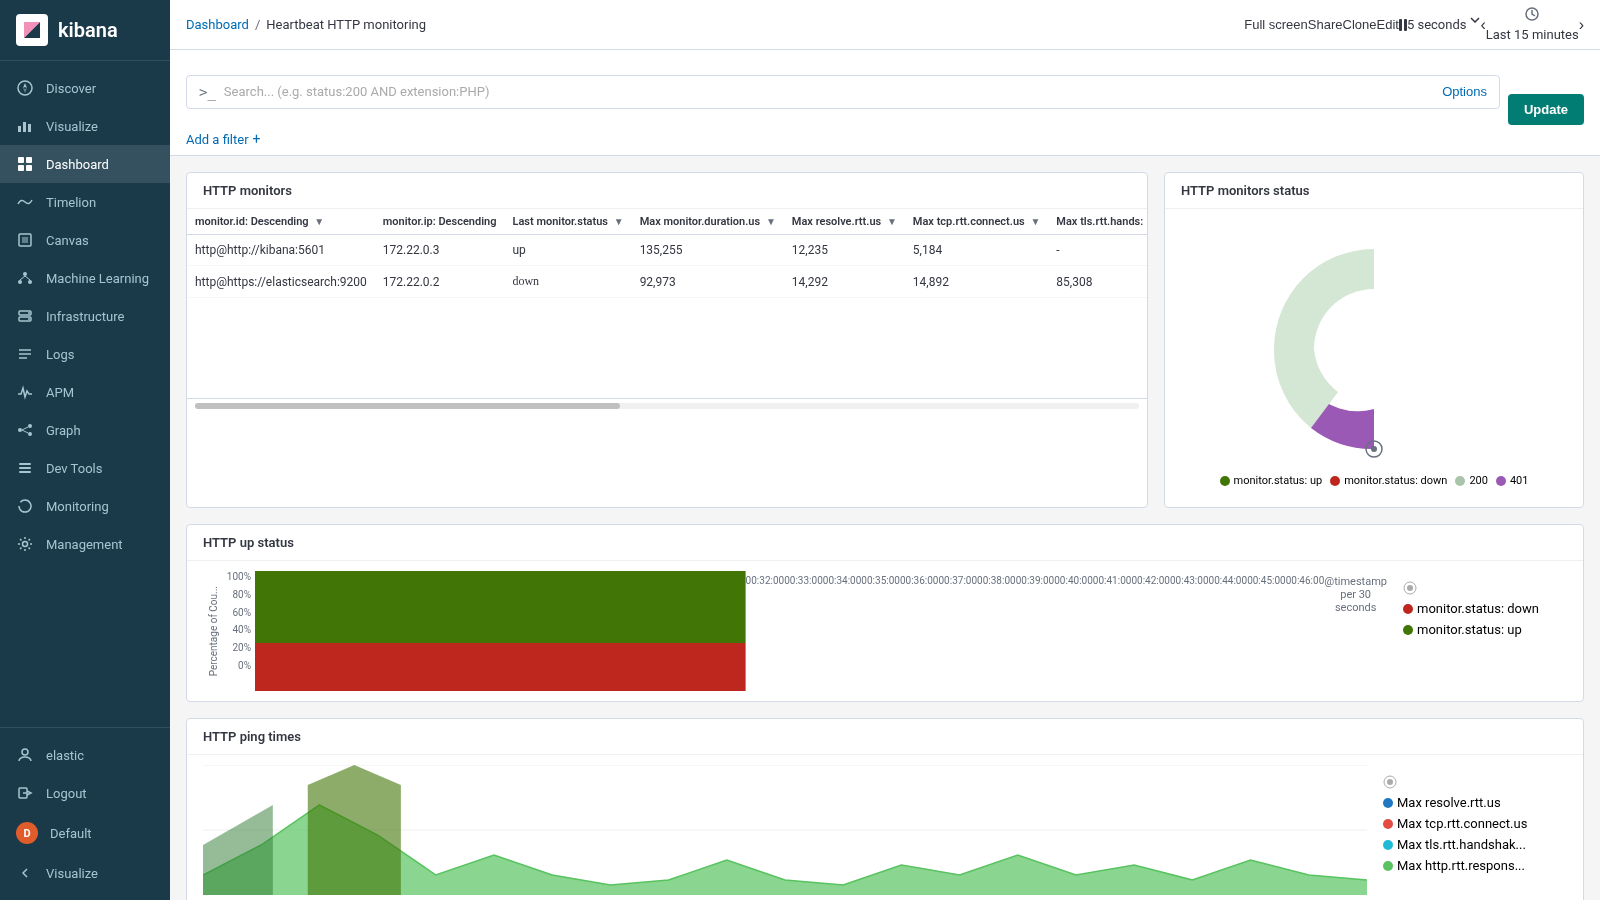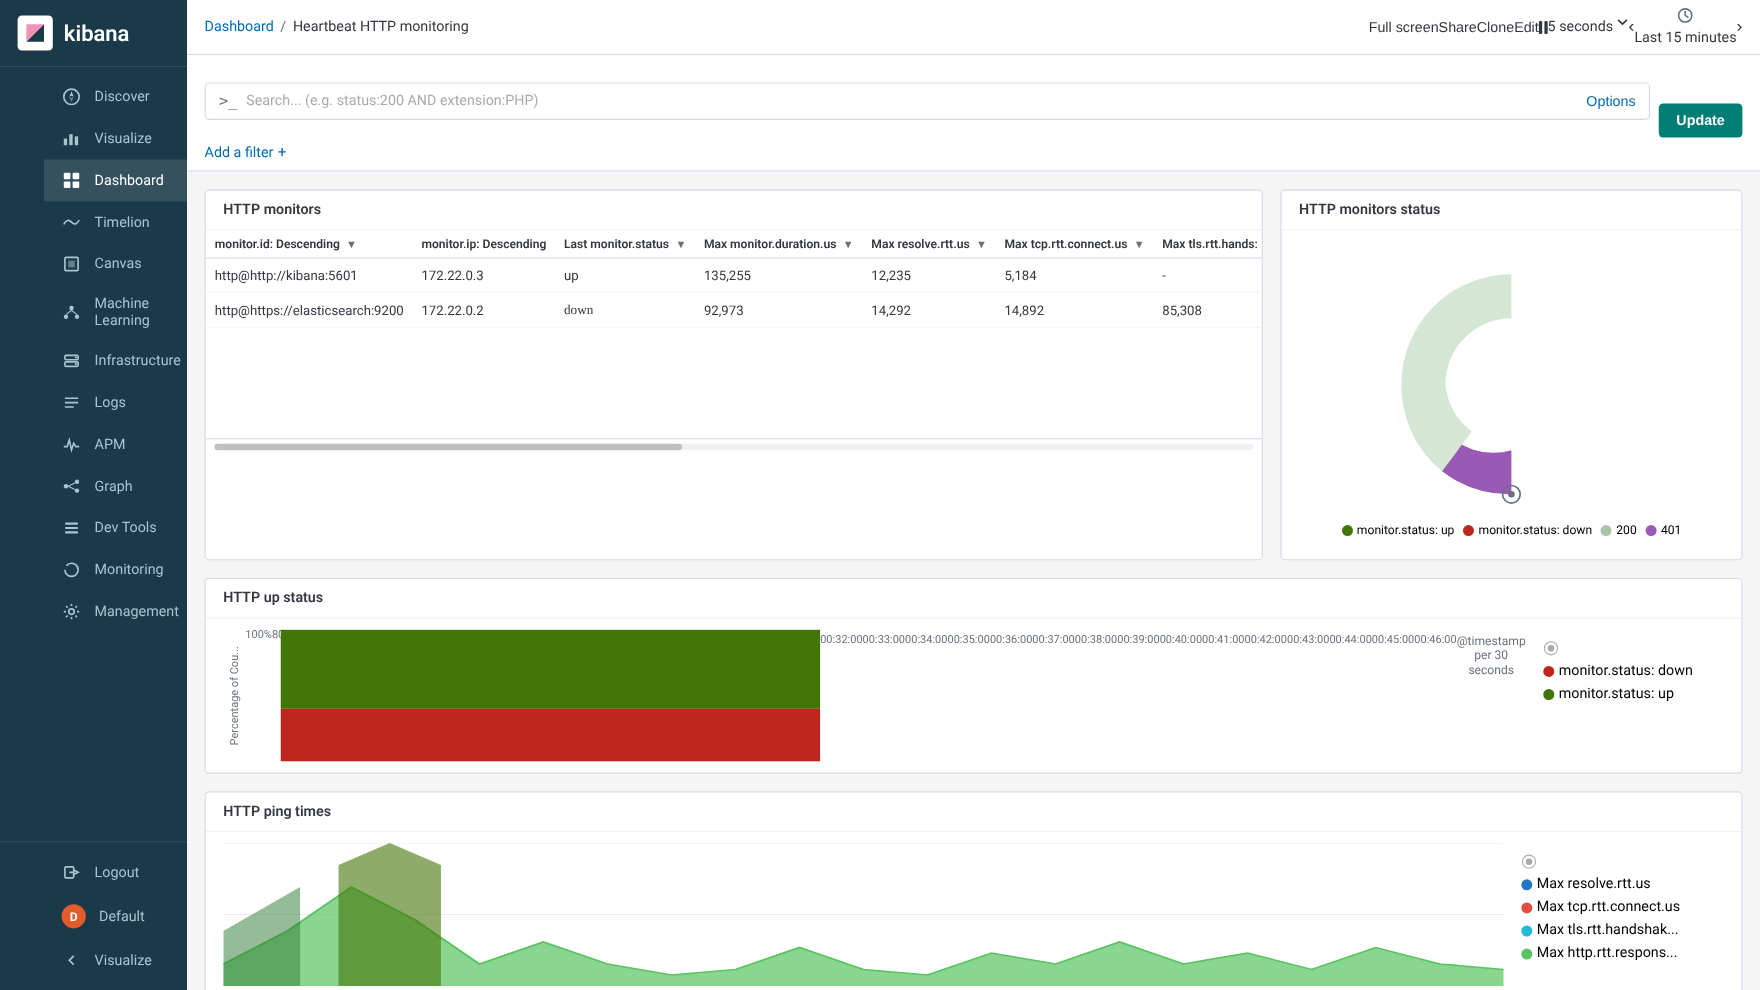--- a/index.html
+++ b/index.html
@@ -29,21 +29,21 @@
       background: #fff;
       border-radius: 4px;
       display: flex; align-items: center; justify-content: center;
       font-weight: bold; color: #1a3a4a; font-size: 14px;
     }
     .kibana-text { font-size: 20px; font-weight: 600; color: #fff; }
     .sidebar-nav { flex: 1; display: flex; flex-direction: column; padding: 8px 0; }
     .nav-item {
       display: flex; align-items: center; gap: 12px;
       padding: 10px 16px; cursor: pointer; color: #a8c4d0;
-      font-size: 13px; transition: background 0.2s; margin-left: 40px;
+      font-size: 13px; transition: background 0.2s;
     }
     .nav-item.active { background: rgba(255,255,255,0.12); color: #fff; }
     .nav-icon { width: 18px; height: 18px; display: flex; align-items: center; justify-content: center; flex-shrink: 0; }
     .sidebar-bottom { padding: 8px 0; border-top: 1px solid rgba(255,255,255,0.1); }
     .user-avatar {
       width: 22px; height: 22px; background: #e05c2a; border-radius: 50%;
       display: flex; align-items: center; justify-content: center;
       font-size: 11px; color: #fff; font-weight: bold;
     }
 
@@ -290,20 +290,29 @@
         <svg width="16" height="16" viewBox="0 0 16 16">
             <circle cx="8" cy="8" r="2.5" stroke="#a8c4d0" stroke-width="1.5" fill="none"></circle>
             <path d="M8 1v2M8 13v2M1 8h2M13 8h2M3.05 3.05l1.41 1.41M11.54 11.54l1.41 1.41M3.05 12.95l1.41-1.41M11.54 4.46l1.41-1.41" stroke="#a8c4d0" stroke-width="1.5"></path>
           </svg>
       </div>
       <span>Management</span>
     </div>
 
   </div>
   <div class="sidebar-bottom">
+    <div class="nav-item">
+      <div class="nav-icon">
+        <svg width="16" height="16" viewBox="0 0 16 16">
+            <circle cx="8" cy="5" r="3" stroke="#a8c4d0" stroke-width="1.5" fill="none"></circle>
+            <path d="M2 14 a6 4 0 0 1 12 0" stroke="#a8c4d0" stroke-width="1.5" fill="none"></path>
+          </svg>
+      </div>
+      <span>elastic</span>
+    </div>
     <div class="nav-item">
       <div class="nav-icon">
         <svg width="16" height="16" viewBox="0 0 16 16">
             <rect x="2" y="3" width="8" height="10" rx="1" stroke="#a8c4d0" stroke-width="1.5" fill="none"></rect>
             <path d="M10 6 l4 2 -4 2" stroke="#a8c4d0" stroke-width="1.5" fill="none"></path>
             <line x1="10" y1="8" x2="6" y2="8" stroke="#a8c4d0" stroke-width="1.5"></line>
           </svg>
       </div>
       <span>Logout</span>
     </div>
@@ -497,21 +506,21 @@
     <div class="dash-row">
       <div class="panel" style="flex:1;">
         <div class="panel-title">HTTP up status</div>
         <div style="padding: 10px 16px;">
           <div style="display:flex; gap:0;">
 
             <div style="width:20px; display:flex; align-items:center; justify-content:center;">
               <span style="writing-mode:vertical-rl; transform:rotate(180deg); font-size:10px; color:#69707d; white-space:nowrap;">Percentage of Cou...</span>
             </div>
 
-            <div style="width:32px; display:flex; flex-direction:row; justify-content:space-between; padding:0 4px 20px 0; font-size:10px; color:#69707d; text-align:right;">
+            <div style="width:32px; display:flex; flex-direction:column; justify-content:space-between; padding:0 4px 20px 0; font-size:10px; color:#69707d; text-align:right;">
               <span>100%</span>
               <span>80%</span>
               <span>60%</span>
               <span>40%</span>
               <span>20%</span>
               <span>0%</span>
             </div>
 
             <div style="flex:1; display:flex; ">
               <svg width="100%" height="120" viewBox="0 0 1000 120" preserveAspectRatio="none">

